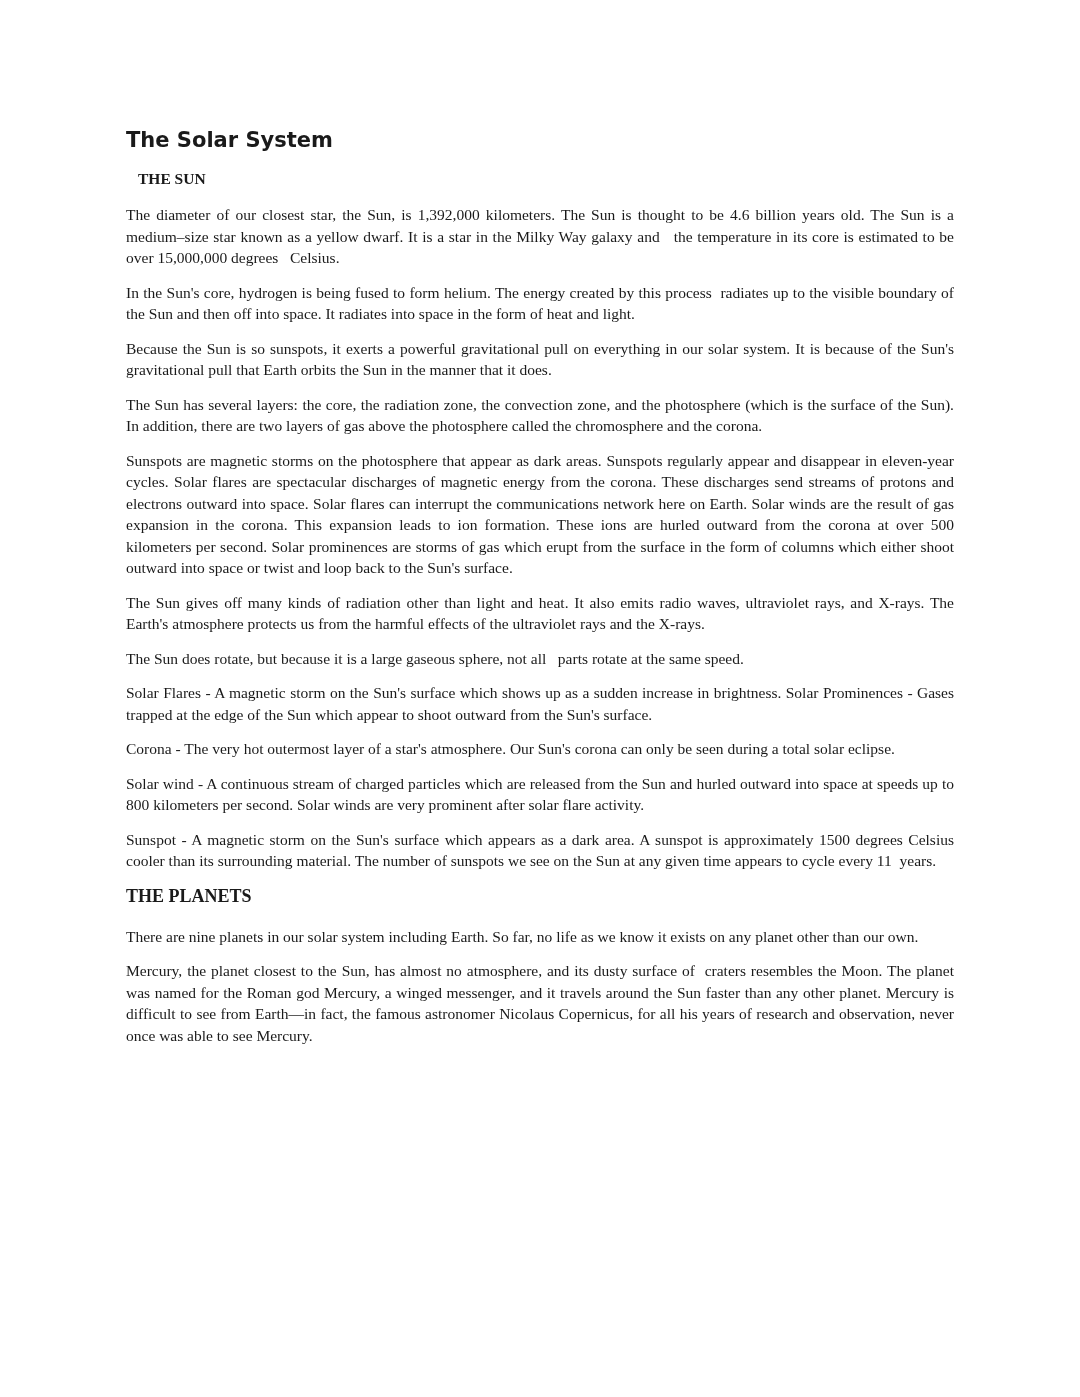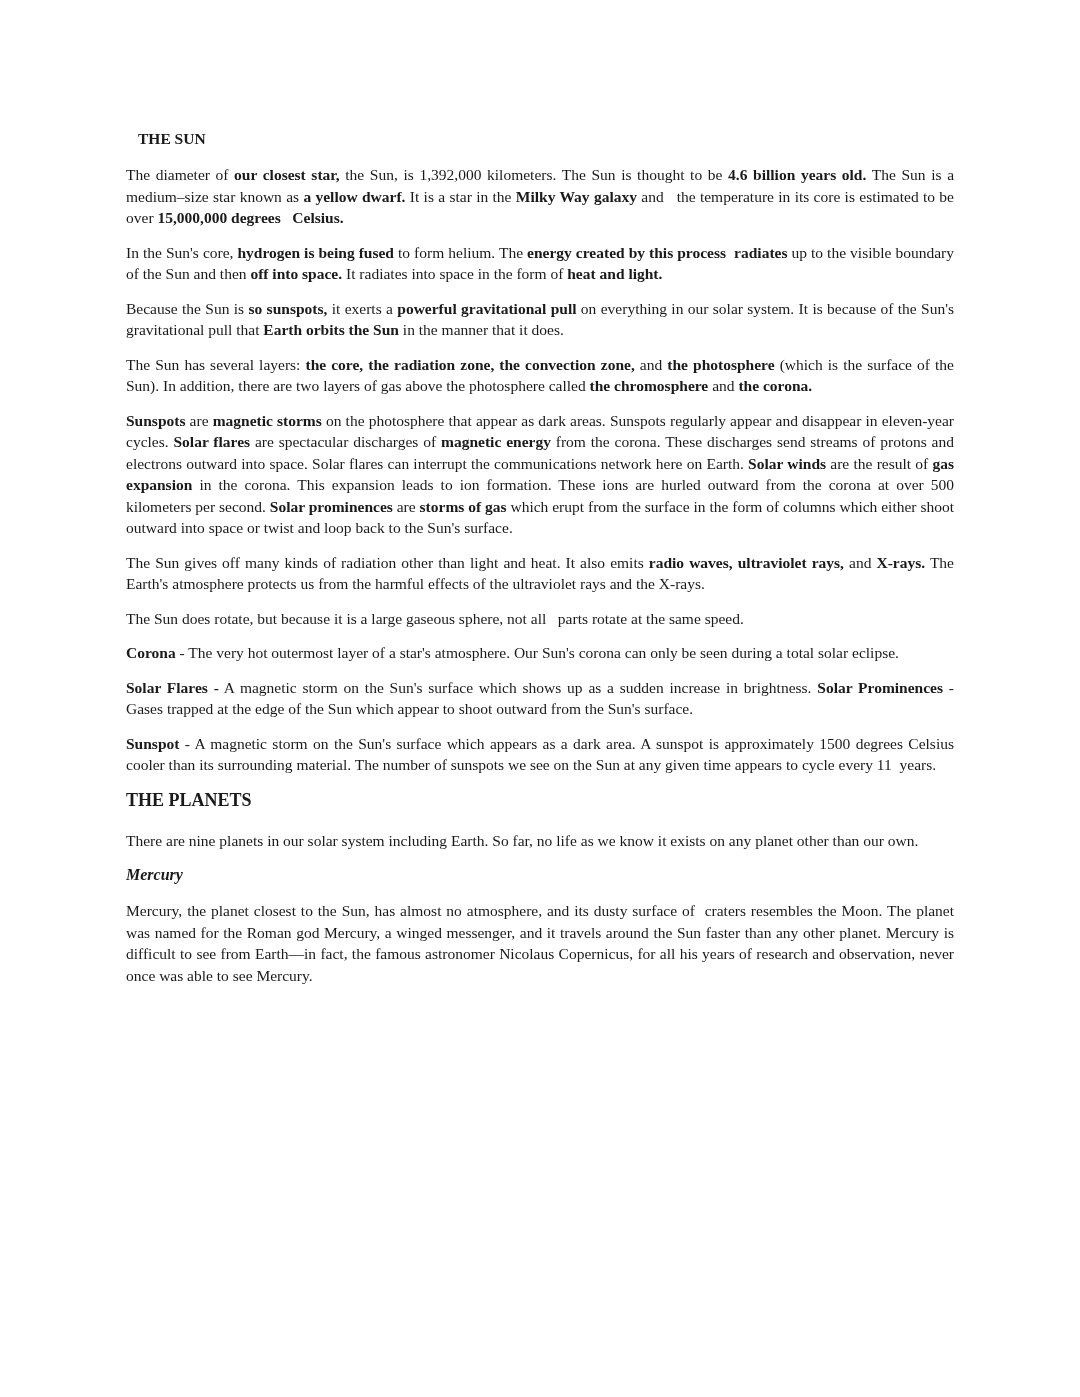--- a/index.html
+++ b/index.html
@@ -47,54 +47,55 @@
     font-weight: bold;
     font-style: italic;
     margin: 2px 0 15px 0;
   }
   p.para {
     font-size: 15.5px;
     line-height: 21.5px;
     text-align: justify;
     margin: 0 0 13px 0;
   }
-  p.para b { font-weight: bold; }
+  p.para b { font-weight: normal; }
 </style>
 </head>
 <body>
 
 <div class="page">
 
+  <h1 class="doc-title">The Solar System</h1>
 
   <h2 class="heading-1">THE SUN</h2>
 
   <p class="para"><span>The diameter of </span><b>our closest star,</b><span> the Sun, is 1,392,000 kilometers. The Sun is thought to be </span><b>4.6 billion years old.</b><span> The Sun is a medium–size star known as </span><b>a yellow dwarf.</b><span> It is a star in the </span><b>Milky Way galaxy</b><span> and &nbsp; the temperature in its core is estimated to be over </span><b>15,000,000 degrees &nbsp; Celsius.</b></p>
 
   <p class="para"><span>In the Sun's core, </span><b>hydrogen is being fused</b><span> to form helium. The </span><b>energy created by this process &nbsp;radiates</b><span> up to the visible boundary of the Sun and then </span><b>off into space.</b><span> It radiates into space in the form of </span><b>heat and light.</b></p>
 
   <p class="para"><span>Because the Sun is </span><b>so sunspots,</b><span> it exerts a </span><b>powerful gravitational pull</b><span> on everything in our solar system. It is because of the Sun's gravitational pull that </span><b>Earth orbits the Sun</b><span> in the manner that it does.</span></p>
 
   <p class="para"><span>The Sun has several layers: </span><b>the core, the radiation zone, the convection zone,</b><span> and </span><b>the photosphere</b><span> (which is the surface of the Sun). In addition, there are two layers of gas above the photosphere called </span><b>the chromosphere</b><span> and </span><b>the corona.</b></p>
 
 
   <p class="para"><b>Sunspots</b><span> are </span><b>magnetic storms</b><span> on the photosphere that appear as dark areas. Sunspots regularly appear and disappear in eleven-year cycles. </span><b>Solar flares</b><span> are spectacular discharges of </span><b>magnetic energy</b><span> from the corona. These discharges send streams of protons and electrons outward into space. Solar flares can interrupt the communications network here on Earth. </span><b>Solar winds</b><span> are the result of </span><b>gas expansion</b><span> in the corona. This expansion leads to ion formation. These ions are hurled outward from the corona at over 500 kilometers per second. </span><b>Solar prominences</b><span> are </span><b>storms of gas</b><span> which erupt from the surface in the form of columns which either shoot outward into space or twist and loop back to the Sun's surface.</span></p>
 
   <p class="para"><span>The Sun gives off many kinds of radiation other than light and heat. It also emits </span><b>radio waves, ultraviolet rays,</b><span> and </span><b>X-rays.</b><span> The Earth's atmosphere protects us from the harmful effects of the ultraviolet rays and the X-rays.</span></p>
 
   <p class="para"><span>The Sun does rotate, but because it is a large gaseous sphere, not all &nbsp; parts rotate at the same speed.</span></p>
 
 
+  <p class="para"><b>Solar Flares -</b><span> A magnetic storm on the Sun's surface which shows up as a sudden increase in brightness. </span><b>Solar Prominences</b><span> - Gases trapped at the edge of the Sun which appear to shoot outward from the Sun's surface.</span></p>
+
   <p class="para"><b>Corona</b><span> - The very hot outermost layer of a star's atmosphere. Our Sun's corona can only be seen during a total solar eclipse.</span></p>
 
-  <p class="para"><b>Solar Flares -</b><span> A magnetic storm on the Sun's surface which shows up as a sudden increase in brightness. </span><b>Solar Prominences</b><span> - Gases trapped at the edge of the Sun which appear to shoot outward from the Sun's surface.</span></p>
-
+  <p class="para"><b>Solar wind</b><span> - A continuous stream of charged particles which are released from the Sun and hurled outward into space at speeds up to 800 kilometers per second. Solar winds are very prominent after solar flare activity.</span></p>
 
   <p class="para"><b>Sunspot</b><span> - A magnetic storm on the Sun's surface which appears as a dark area. A sunspot is approximately 1500 degrees Celsius cooler than its surrounding material. The number of sunspots we see on the Sun at any given time appears to cycle every 11 &nbsp;years.</span></p>
 
   <h2 class="heading-2">THE PLANETS</h2>
 
   <p class="para"><span>There are nine planets in our solar system including Earth. So far, no life as we know it exists on any planet other than our own.</span></p>
 
-  <h3 class="heading-3">Mercury</h3>
 
   <p class="para"><span>Mercury, the planet closest to the Sun, has almost no atmosphere, and its dusty surface of &nbsp;craters resembles the Moon. The planet was named for the Roman god Mercury, a winged messenger, and it travels around the Sun faster than any other planet. Mercury is difficult to see from Earth—in fact, the famous astronomer Nicolaus Copernicus, for all his years of research and observation, never once was able to see Mercury.</span></p>
 
 </div>
 
 </body></html>

